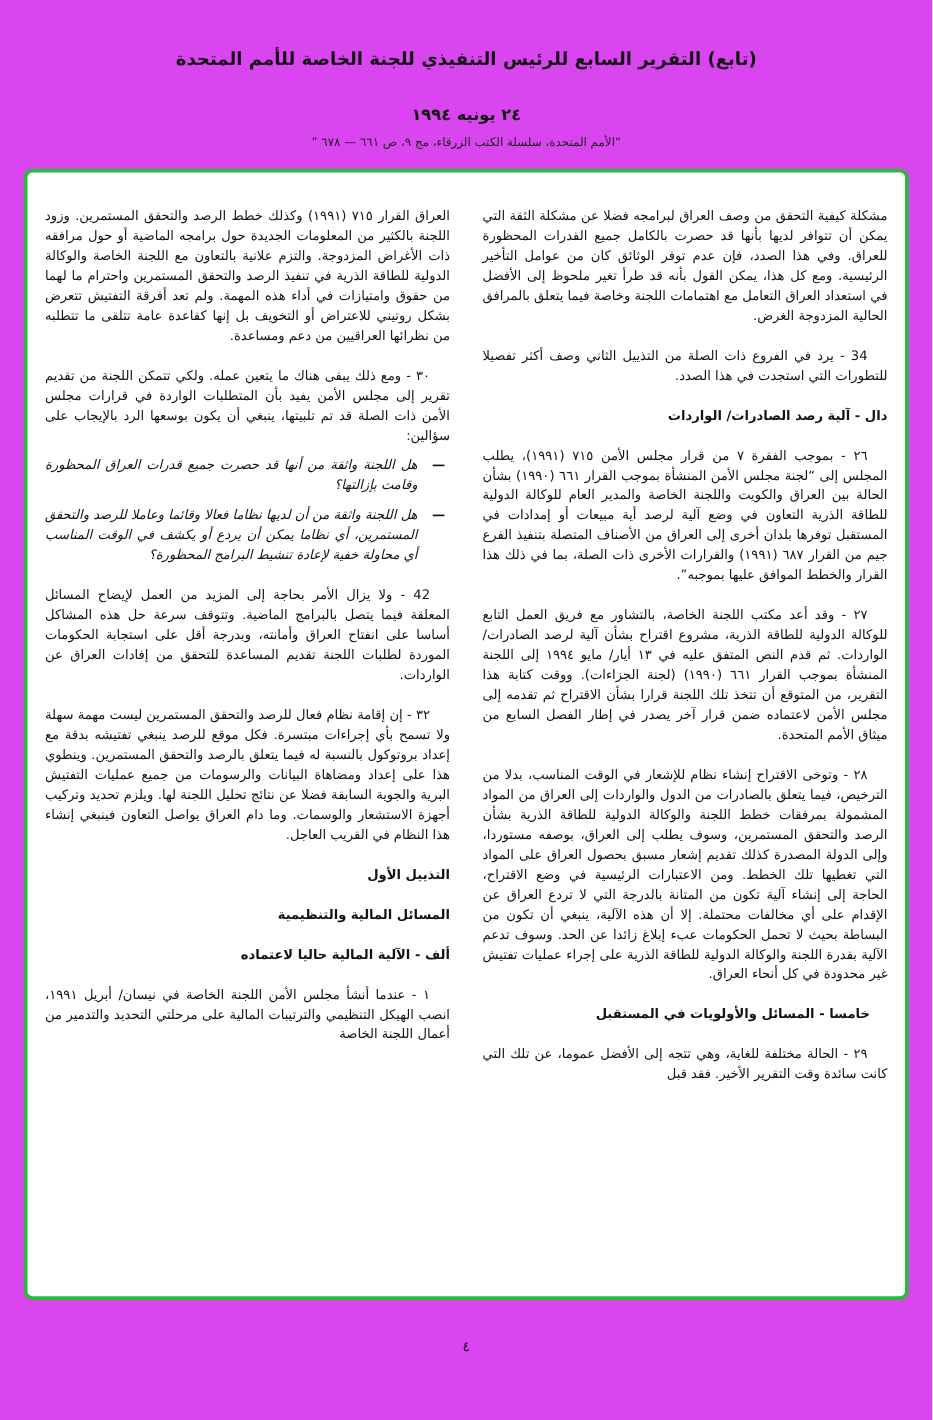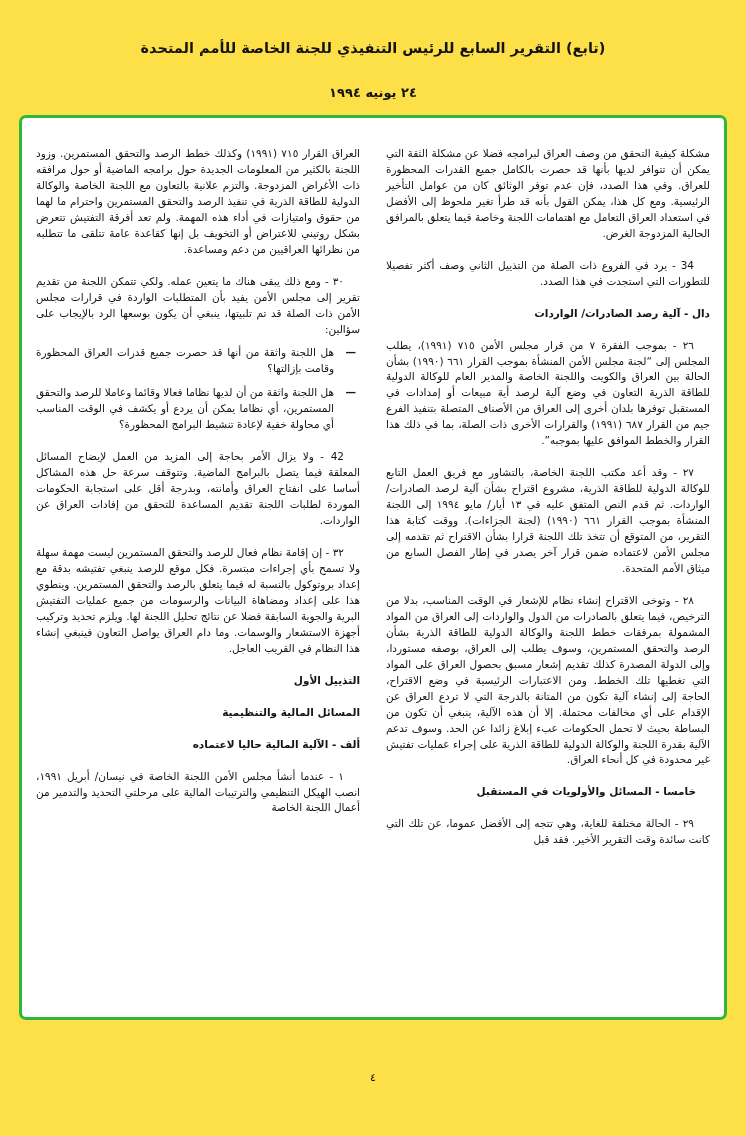--- a/index.html
+++ b/index.html
@@ -1,17 +1,17 @@
 <!DOCTYPE html>
 <html lang="ar" dir="rtl"><head>
 <meta charset="utf-8">
 <style>
   html, body { margin:0; padding:0; background:#ffffff; }
   .page {
-    width:746px; height:1136px; position:relative; background:#fde047;
+    width:746px; height:1136px; position:relative; background:#d946ef;
     font-family:"DejaVu Sans", sans-serif; color:#141414;
     margin:0 auto; overflow:hidden; direction:rtl;
   }
   .header { text-align:center; padding-top:40px; }
   .doc-title { font-size:14.5px; font-weight:bold; letter-spacing:0.2px; }
   .doc-date { font-size:13px; font-weight:bold; margin-top:29px; }
   .doc-source { font-size:9.5px; margin-top:9px; color:#222; }
   .green-box {
     margin:15px 19px 0; border:3px solid #2db83d; border-radius:7px;
     padding:12px 14px; height:905px; box-sizing:border-box; background:#fff;
@@ -21,34 +21,35 @@
     flex:1 1 0; min-width:0; text-align:justify;
     font-size:10.5px; line-height:1.52;
   }
   .col p { margin:16px 0 8px; }
   .num { text-indent:16px; }
   .h-section { font-weight:bold; margin:4px 0 8px; }
   .h-indent { padding-right:14px; }
   .h-center { margin-top:14px; }
   .bullet { display:flex; gap:8px; margin:0 0 8px; padding-right:4px; }
   .bullet .dash { flex:0 0 14px; font-weight:bold; }
-  .bullet .btxt { flex:1; text-align:justify; }
+  .bullet .btxt { flex:1; text-align:justify;font-style:italic; }
   .footer {
     position:absolute; bottom:52px; right:0; left:0;
     text-align:center; font-size:11px; color:#111;
   }
 </style>
 </head>
 <body>
 
 <div class="page">
 
   <div class="header">
     <div class="doc-title">(تابع) التقرير السابع للرئيس التنفيذي للجنة الخاصة للأمم المتحدة</div>
     <div class="doc-date">٢٤ يونيه ١٩٩٤</div>
+    <div class="doc-source">“الأمم المتحدة، سلسلة الكتب الزرقاء، مج ٩، ص ٦٦١ — ٦٧٨ ”</div>
   </div>
 
   <div class="green-box">
     <div class="columns">
 
       <div class="col">
         <p>مشكلة كيفية التحقق من وصف العراق لبرامجه فضلا عن مشكلة الثقة التي يمكن أن تتوافر لديها بأنها قد حصرت بالكامل جميع القدرات المحظورة للعراق. وفي هذا الصدد، فإن عدم توفر الوثائق كان من عوامل التأخير الرئيسية. ومع كل هذا، يمكن القول بأنه قد طرأ تغير ملحوظ إلى الأفضل في استعداد العراق التعامل مع اهتمامات اللجنة وخاصة فيما يتعلق بالمرافق الحالية المزدوجة الغرض.</p>
         <p class="num">34 - يرد في الفروع ذات الصلة من التذييل الثاني وصف أكثر تفصيلا للتطورات التي استجدت في هذا الصدد.</p>
         <p class="h-section">دال - آلية رصد الصادرات/ الواردات</p>
         <p class="num">٢٦ - بموجب الفقرة ٧ من قرار مجلس الأمن ٧١٥ (١٩٩١)، يطلب المجلس إلى “لجنة مجلس الأمن المنشأة بموجب القرار ٦٦١ (١٩٩٠) بشأن الحالة بين العراق والكويت واللجنة الخاصة والمدير العام للوكالة الدولية للطاقة الذرية التعاون في وضع آلية لرصد أية مبيعات أو إمدادات في المستقبل توفرها بلدان أخرى إلى العراق من الأصناف المتصلة بتنفيذ الفرع جيم من القرار ٦٨٧ (١٩٩١) والقرارات الأخرى ذات الصلة، بما في ذلك هذا القرار والخطط الموافق عليها بموجبه”.</p>

